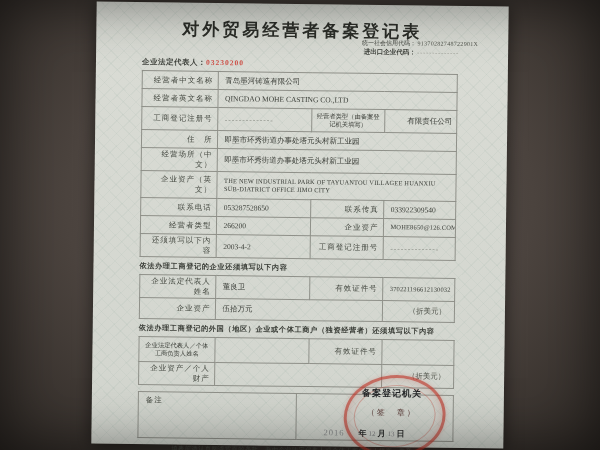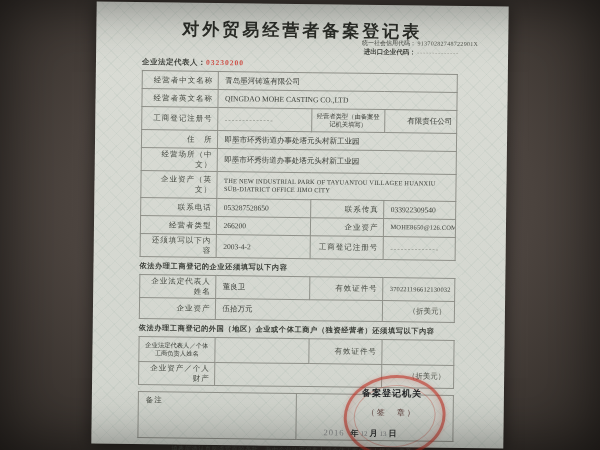--- a/index.html
+++ b/index.html
@@ -49,21 +49,21 @@
   .authority{position:absolute;left:250px;top:382px;width:100px;text-align:center;font-size:9px;font-weight:bold;color:#26282a;letter-spacing:1px;z-index:3;}
   .seal-label{position:absolute;left:258px;top:402px;width:84px;text-align:center;font-size:8px;color:#5b3c38;letter-spacing:2px;z-index:3;}
   .seal{
     position:absolute;left:252px;top:370px;width:96px;height:76px;border-radius:50%;
     border:3px solid rgba(190,52,40,.65);
     box-shadow:inset 0 0 10px rgba(190,52,40,.25), 0 0 4px rgba(190,52,40,.2);
     transform:rotate(-6deg);z-index:2;
   }
   .seal::after{content:"";position:absolute;inset:7px;border-radius:50%;border:1px solid rgba(190,52,40,.30);}
   .date-line{position:absolute;left:232px;top:423px;z-index:3;font-size:8px;color:#2f3130;white-space:nowrap;}
-  .date-line .stamp-num{color:#87898a;font-size:8.5px;letter-spacing:1px;margin-right:4px;}
+  .date-line .stamp-num{color:#87898a;font-size:8.5px;letter-spacing:1px;margin-right:12px;}
   .date-line .unit{font-weight:bold;color:#2b2d2c;margin:0 2px;}
   .date-line .dnum{color:#7d7f80;font-size:7px;}
 </style>
 </head>
 <body>
 
 <div class="stage">
   <div class="paper">
 
     <div class="title">对外贸易经营者备案登记表</div>

